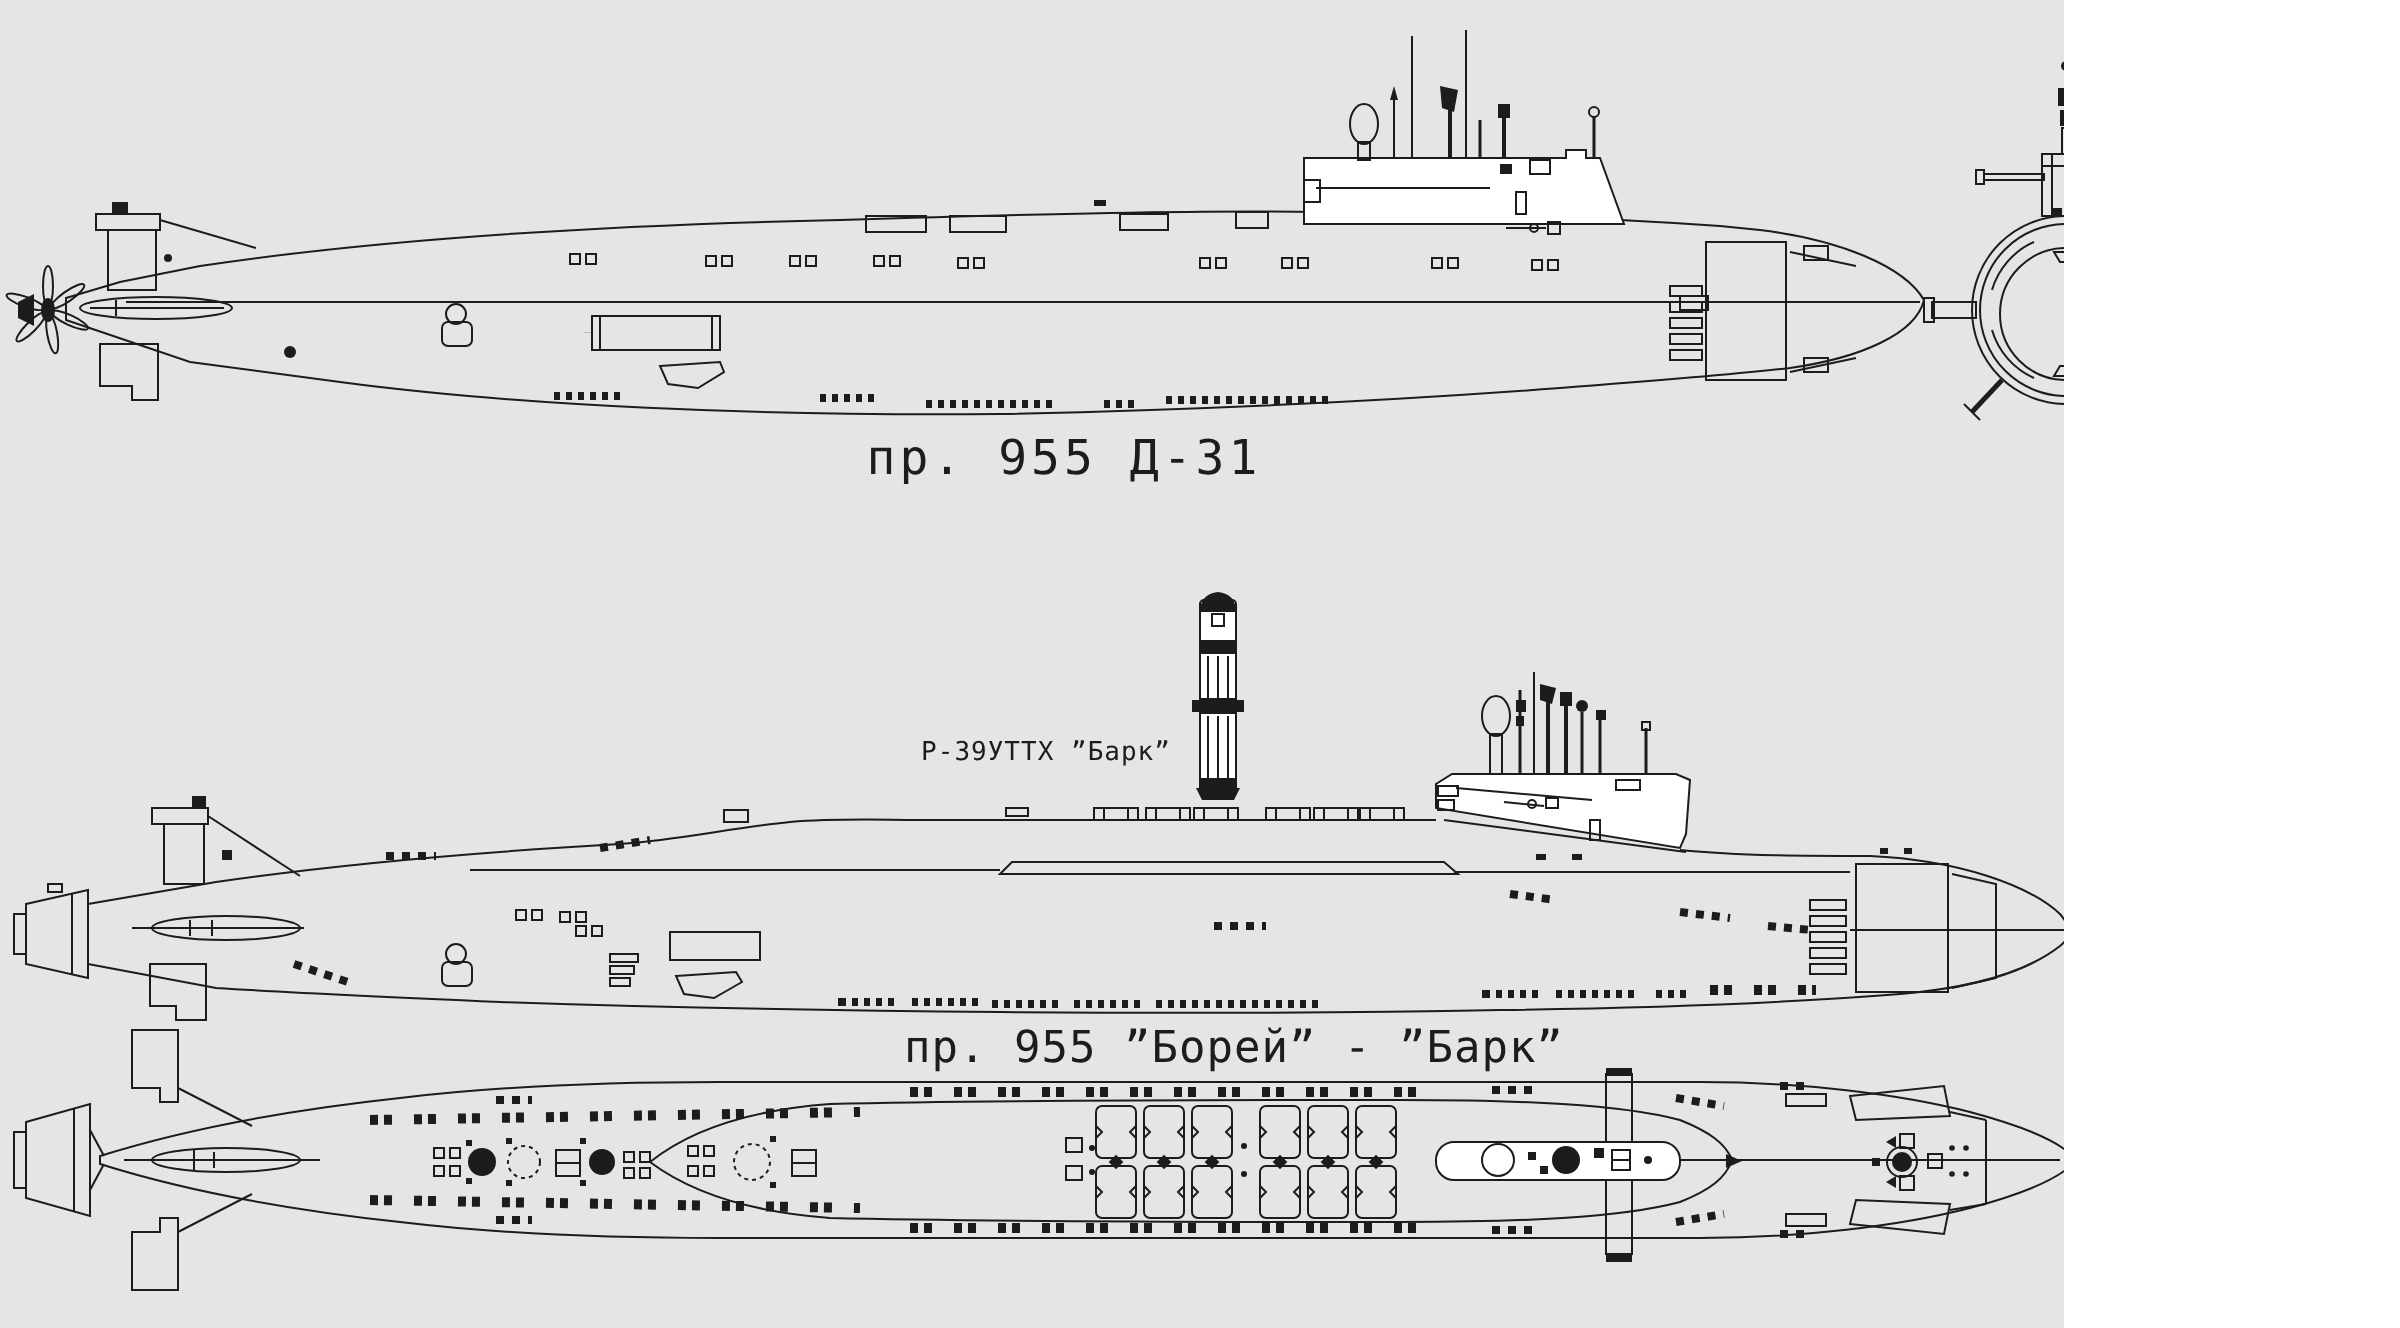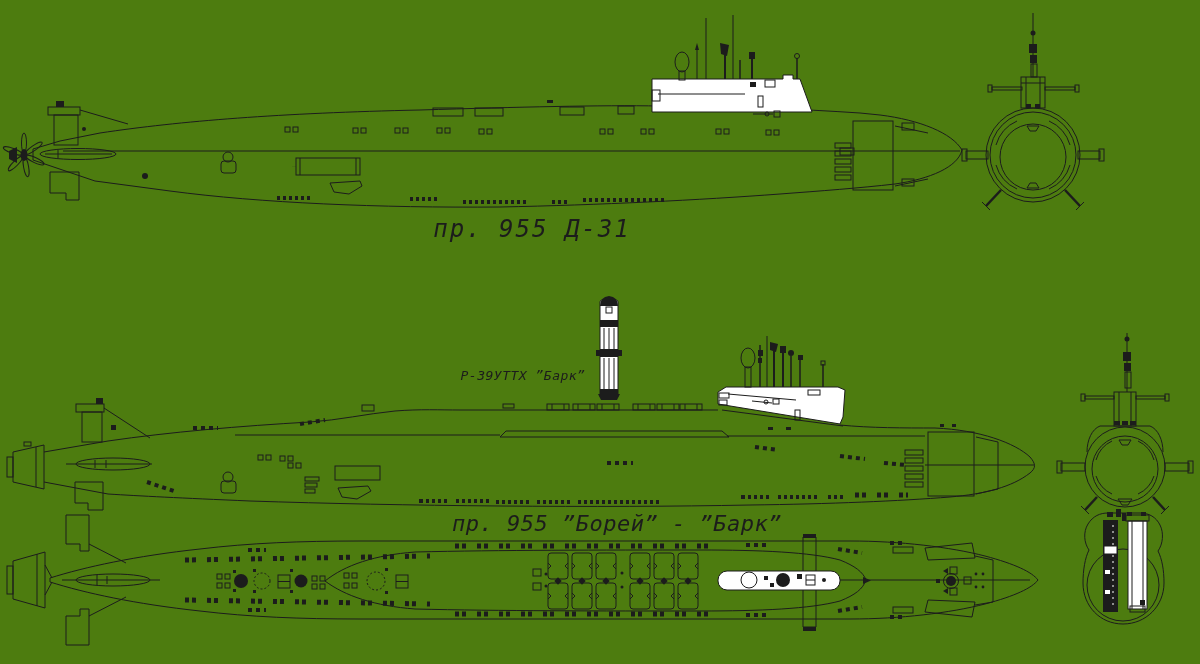--- a/index.html
+++ b/index.html
@@ -1,16 +1,16 @@
 <!DOCTYPE html>
 <html><head>
 <meta charset="utf-8">
 <style>
   html,body{margin:0;padding:0;background:#fff;}
-  .canvas{position:relative;width:1200px;height:664px;background:#4d7c0f;overflow:hidden;font-style:italic;}
+  .canvas{position:relative;width:1032px;height:664px;background:#e5e5e5;overflow:hidden;}
   svg{display:block;}
   .cap{font-family:"DejaVu Sans Mono","Liberation Mono",monospace;fill:#1c1c1c;}
   #cap-d31{font-size:24px;letter-spacing:2px;}
   #cap-borei{font-size:22px;letter-spacing:.5px;}
   #cap-missile{font-size:13px;letter-spacing:.5px;}
   .fl{stroke-width:4;stroke-dasharray:3 3;}
   .pr{stroke-width:5;stroke-dasharray:4 3 4 11;}
   .dg{stroke-width:4;stroke-dasharray:4 4;}
   .f{fill:#1c1c1c;stroke:none;}
   .w{fill:#ffffff;}

